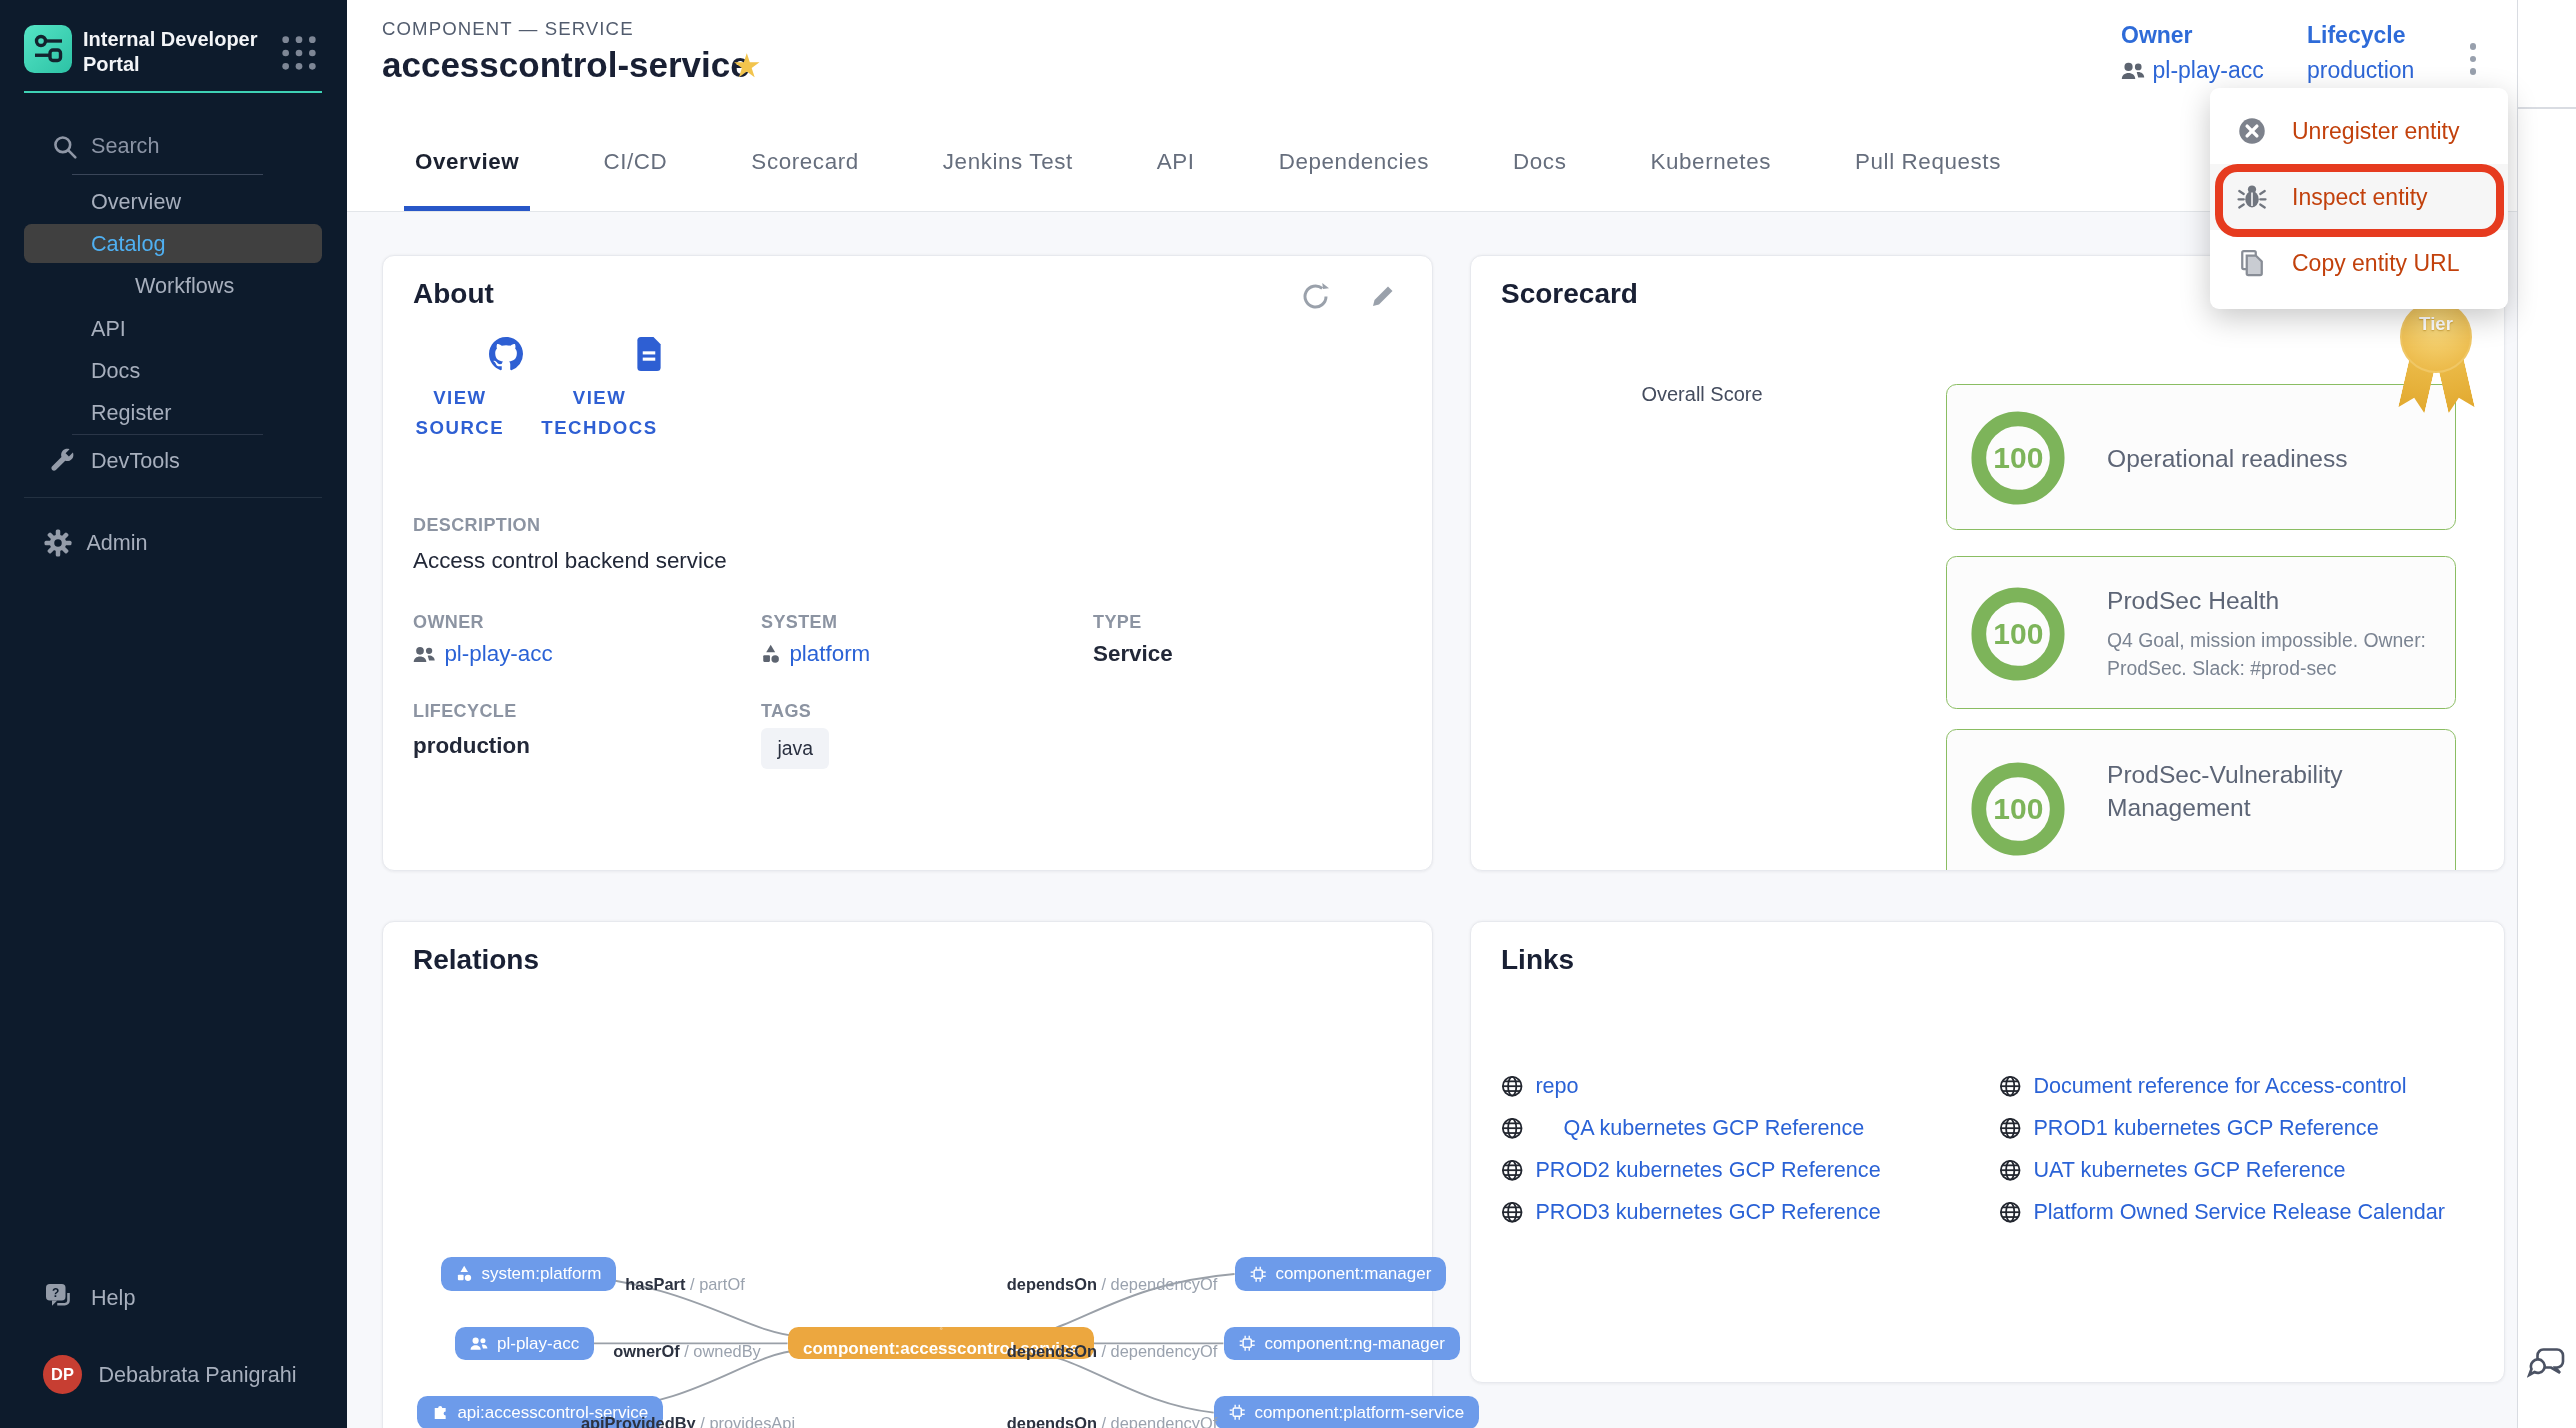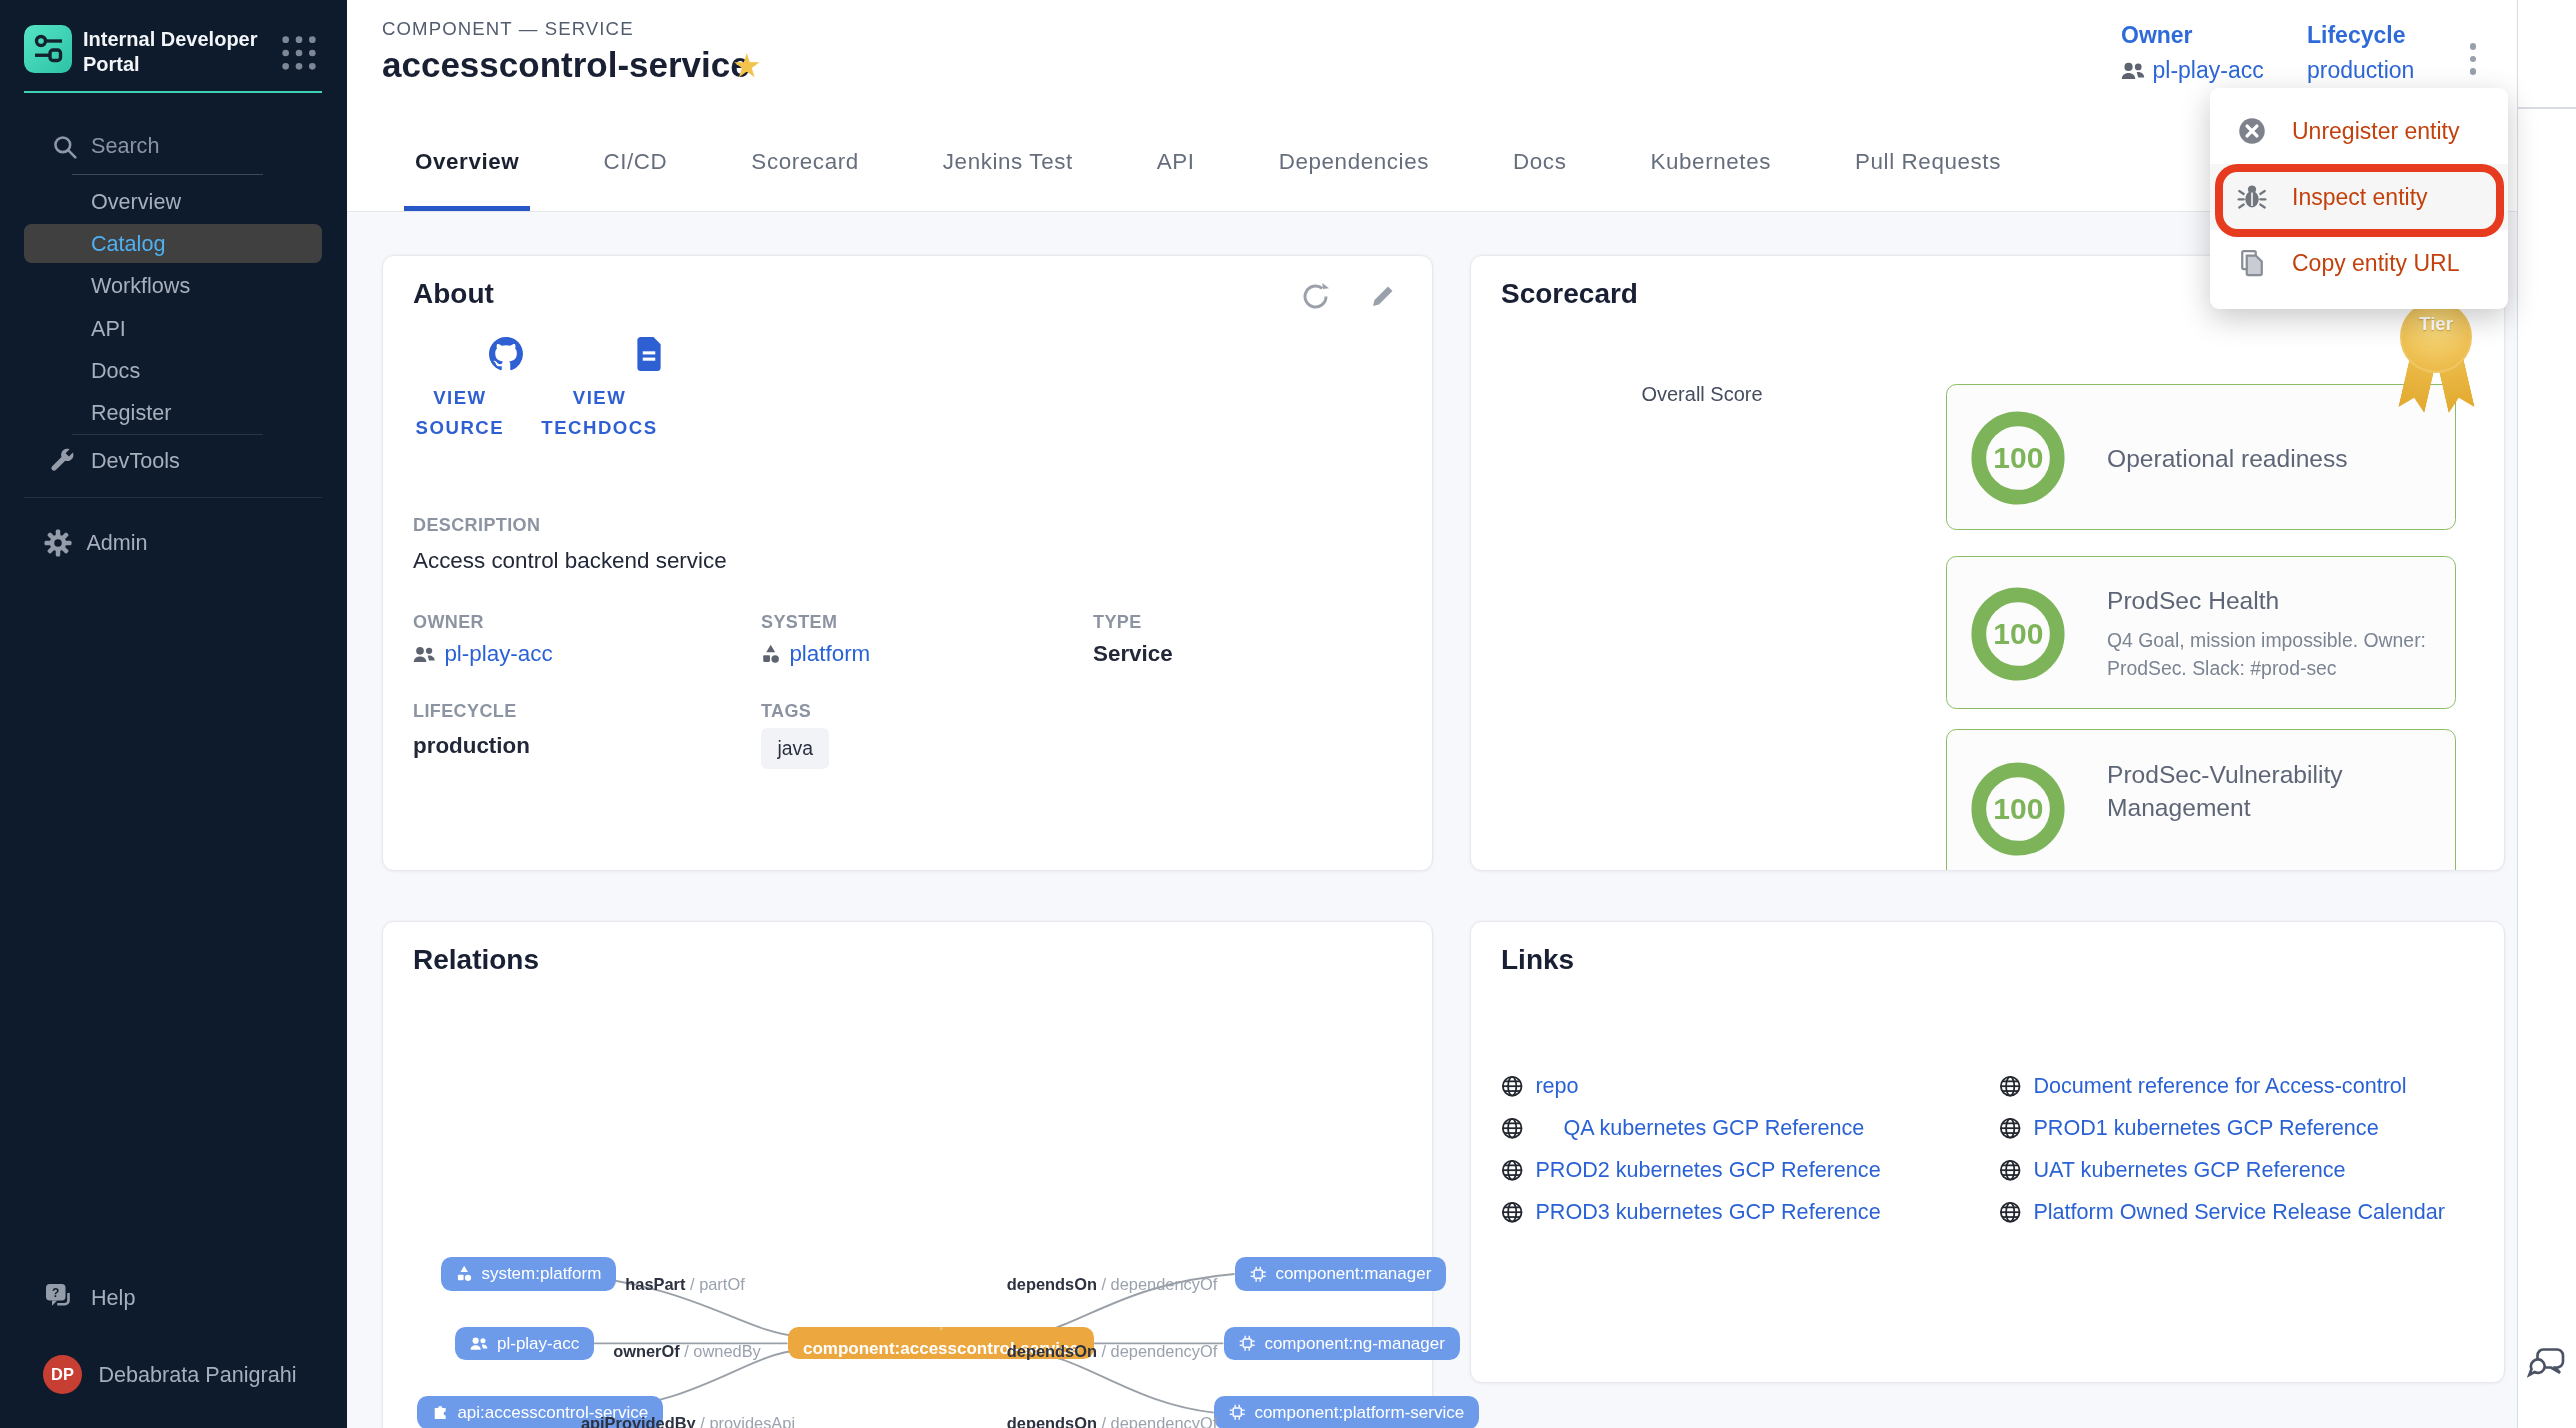--- a/index.html
+++ b/index.html
@@ -142,21 +142,21 @@
     <span class="stext">Search</span>
   </div>
   <div class="search-rule"></div>
 
   <div class="side-item" style="top:182px;">
     <span class="lbl">Overview</span>
   </div>
   <div class="side-item active-pill" style="top:224px;">
     <span class="lbl">Catalog</span>
   </div>
-  <div class="side-item" style="top:266px;">
+  <div class="side-item" style="top:266px;margin-left:44px;">
     <span class="lbl">Workflows</span>
   </div>
   <div class="side-item" style="top:309px;">
     <span class="lbl">API</span>
   </div>
   <div class="side-item" style="top:351px;">
     <span class="lbl">Docs</span>
   </div>
   <div class="side-item" style="top:393px;">
     <span class="lbl">Register</span>

